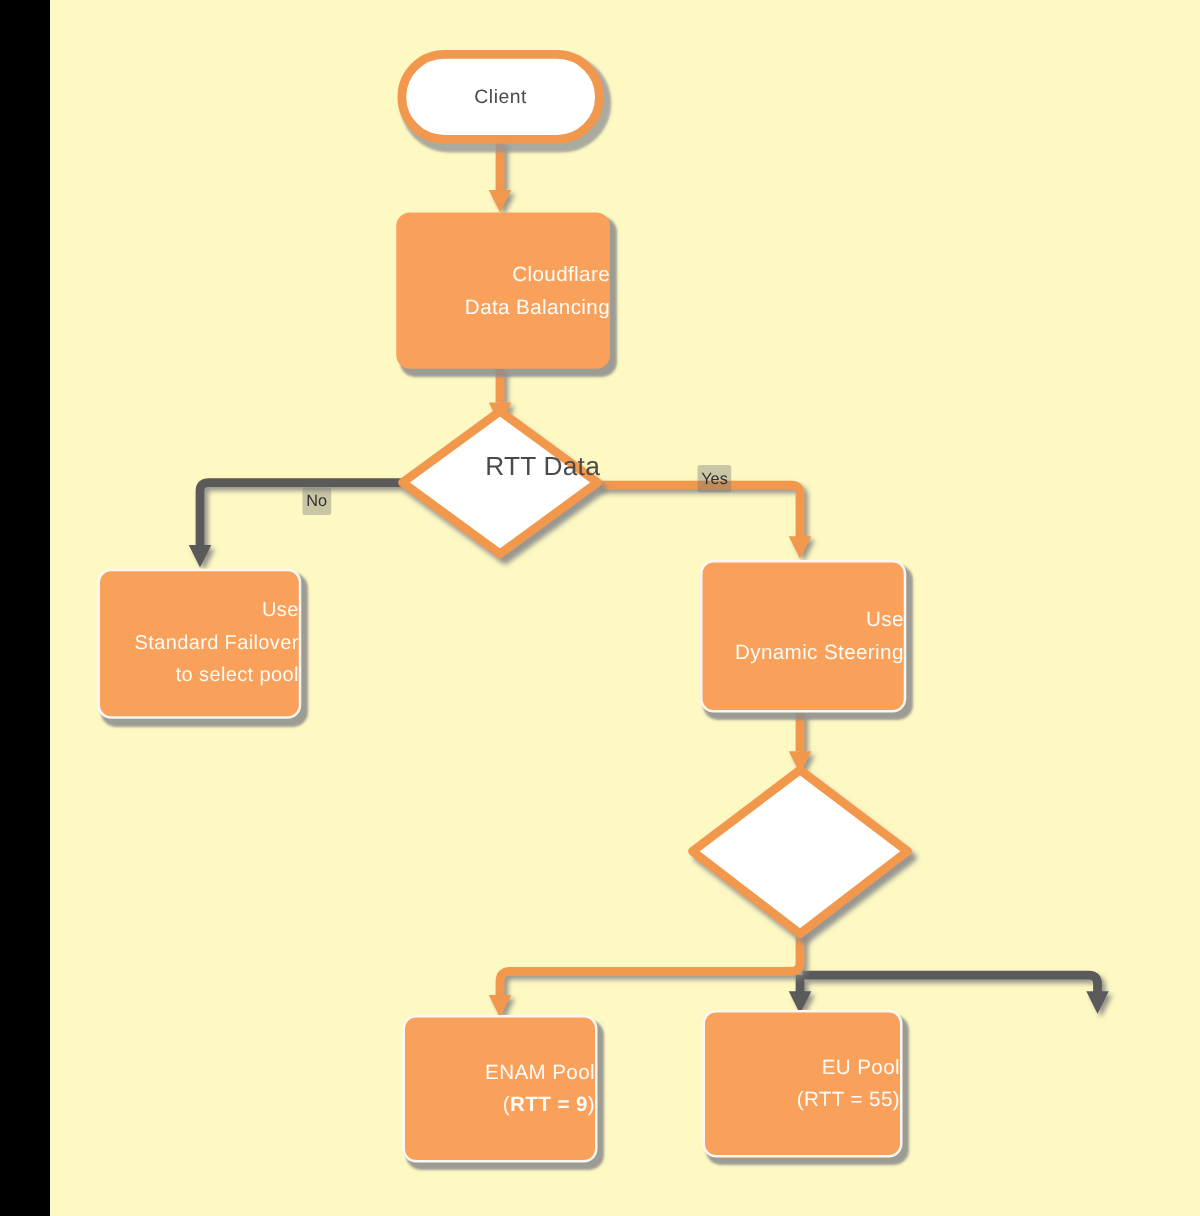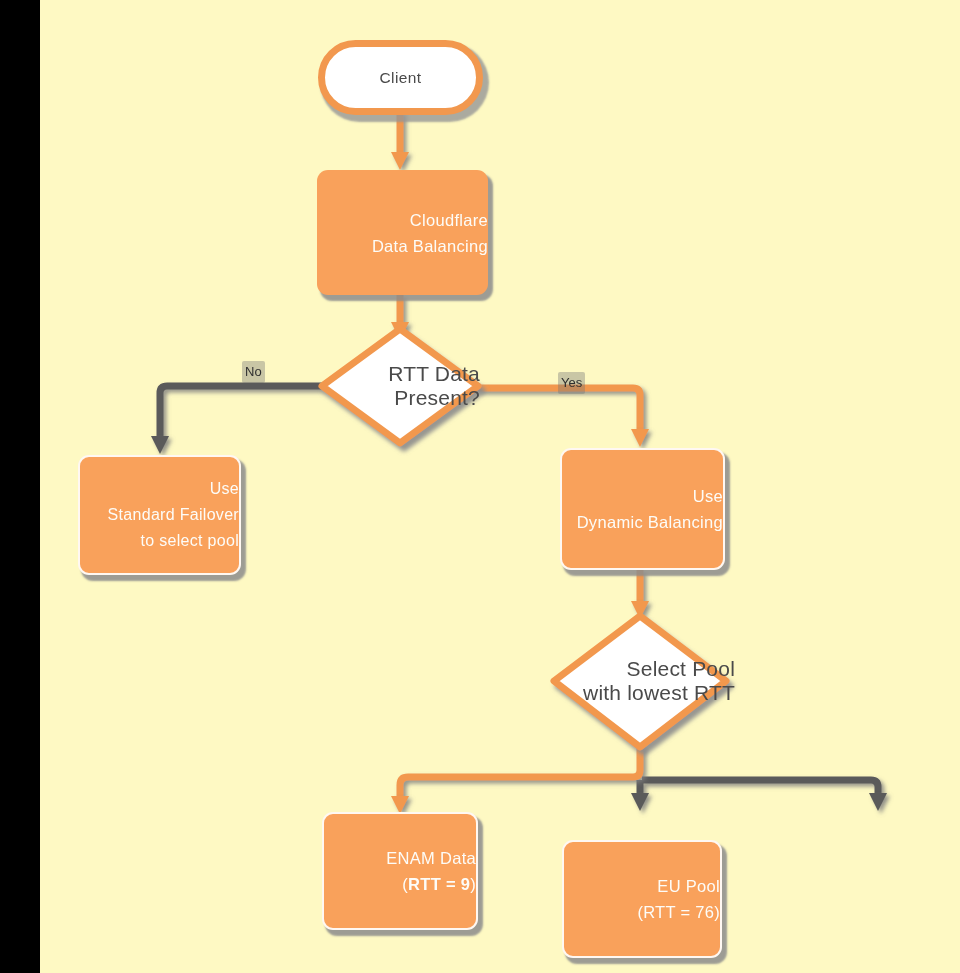--- a/index.html
+++ b/index.html
@@ -93,46 +93,41 @@
     <span>Client</span>
   </div>
 
   <div class="box" style="left:277px;top:170px;width:171px;height:125px;">
     <span class="ln">Cloudflare</span>
     <span class="ln">Data Balancing</span>
   </div>
 
   <div class="diamond-text" style="left:280px;top:362px;width:160px;">
     <span class="ln">RTT Data</span>
-    <span class="ln">Present?</span>
   </div>
 
-  <div class="edge-label" style="left:202px;top:361px;">No</div>
+  <div class="edge-label" style="left:202px;top:390px;">No</div>
   <div class="edge-label" style="left:518px;top:372px;">Yes</div>
 
   <div class="box bordered" style="left:38px;top:455px;width:159px;height:116px;font-size:16px;">
     <span class="ln">Use</span>
     <span class="ln">Standard Failover</span>
     <span class="ln">to select pool</span>
   </div>
 
   <div class="box bordered" style="left:520px;top:448px;width:161px;height:118px;">
     <span class="ln">Use</span>
-    <span class="ln">Dynamic Balancing</span>
+    <span class="ln">Dynamic Steering</span>
   </div>
 
-  <div class="diamond-text" style="left:505px;top:657px;width:190px;">
-    <span class="ln">Select Pool</span>
-    <span class="ln">with lowest RTT</span>
-  </div>
 
   <div class="box bordered" style="left:282px;top:812px;width:152px;height:114px;">
-    <span class="ln">ENAM Data</span>
+    <span class="ln">ENAM Pool</span>
     <span class="ln"><span>(</span><span class="bold">RTT = 9</span><span>)</span></span>
   </div>
 
-  <div class="box bordered" style="left:522px;top:840px;width:156px;height:114px;">
+  <div class="box bordered" style="left:522px;top:808px;width:156px;height:114px;">
     <span class="ln">EU Pool</span>
-    <span class="ln">(RTT = 76)</span>
+    <span class="ln">(RTT = 55)</span>
   </div>
 
 
 </div>
 
 </body></html>

